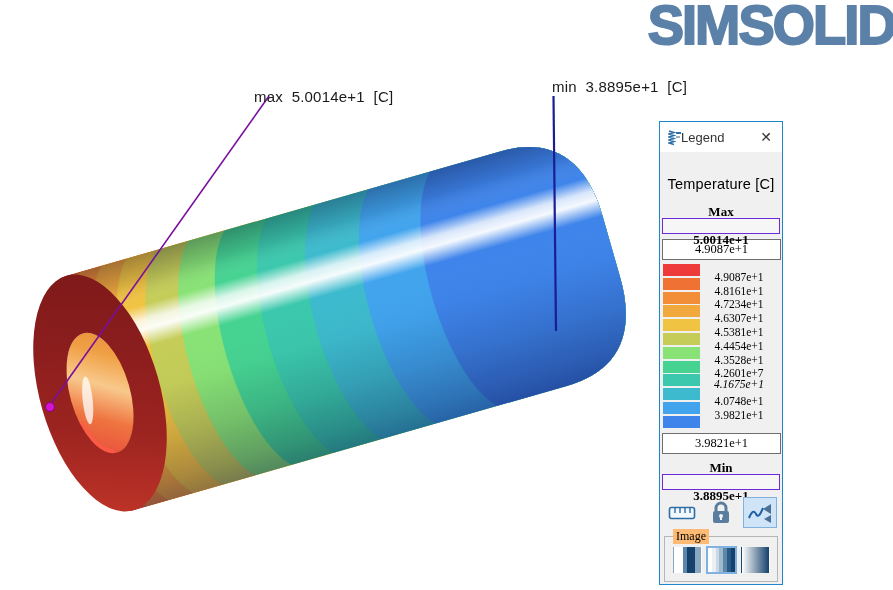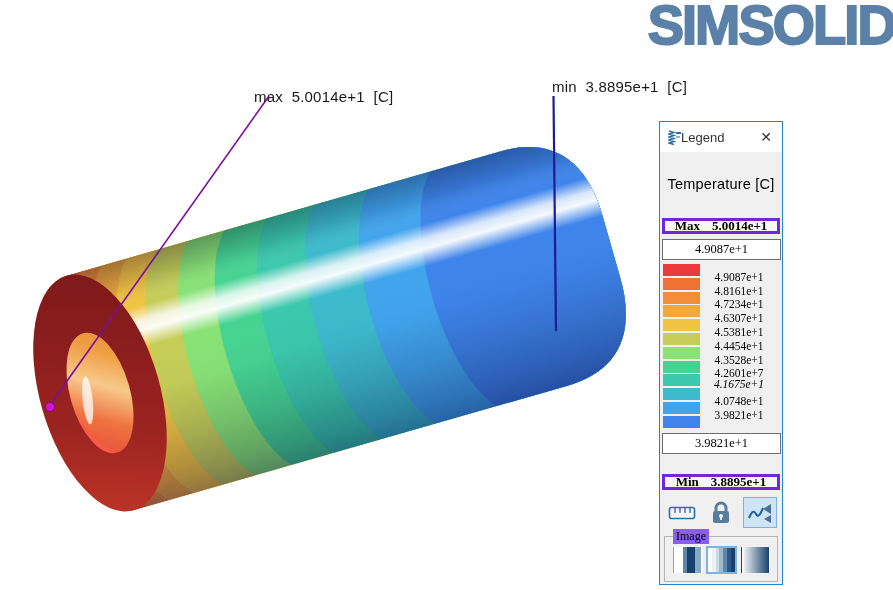--- a/index.html
+++ b/index.html
@@ -24,24 +24,24 @@
   #legend-panel { position:absolute; left:659px; top:121px; width:124px; height:464px;
                   background:#f0f0f0; border:1px solid #1f86cc; }
   #legend-titlebar { height:30px; background:#ffffff; display:flex; align-items:center;
                      padding:0 8px; }
   #legend-title { font-size:13px; color:#333; flex:1; }
   #legend-close { font-size:14px; color:#333; cursor:default; padding:0 2px; }
 
   #legend-field { margin-top:24px; text-align:center; font-size:14.5px; font-weight:normal;
                   color:#000; letter-spacing:0.2px; }
 
-  .mm-row { margin:0 2px; height:16px; border:3px solid #6d28d9; background:#f6f6f6;
+  .mm-row { margin:0 2px; height:16px; border:1px solid #6d28d9; background:#f6f6f6;
             display:flex; align-items:center; justify-content:center; gap:12px;
             font-family:"Liberation Serif", serif; font-weight:bold; font-size:13px;
-            color:#000; }
+            color:#000;flex-direction:column; }
   #max-row { margin-top:26px; }
   .bound-input { display:block; margin:5px 2px 0; width:119px; height:21px;
                  border:1px solid #6e6e6e; background:#ffffff; text-align:center;
                  font-family:"Liberation Serif", serif; font-size:12.5px; color:#000;
                  outline:none; }
 
   #scale-wrap { position:relative; margin:4px 2px 0; height:164px; }
   #legend-color-scale { position:absolute; left:1px; top:0; width:37px; }
   #legend-color-scale .swatch { width:37px; height:12px; margin-bottom:1.8px; }
   #legend-scale-values { position:absolute; left:40px; top:0; right:0; height:164px; }
@@ -51,21 +51,21 @@
 
   #min-row { margin-top:20px; }
 
   #tool-row { margin-top:7px; display:flex; justify-content:center; gap:5px; }
   .tool-btn { width:34px; height:31px; display:flex; align-items:center;
               justify-content:center; background:transparent; border:1px solid transparent; }
   .tool-btn.selected { background:#cfe4f7; border:1px solid #7fb2e0; }
 
   #image-group { position:relative; margin:8px 4px 0; height:46px;
                  border:1px solid #b5b5b5; }
-  #image-group-label { position:absolute; top:-8px; left:8px; background:#8b5cf6;
+  #image-group-label { position:absolute; top:-8px; left:8px; background:#fdba74;
                        padding:0 3px; font-family:"Liberation Serif", serif;
                        font-size:12px; color:#000; }
   #image-swatches { display:flex; justify-content:center; gap:4px; margin-top:10px; }
   .img-swatch { width:29px; height:26px; border:1px solid transparent; }
   .img-swatch.selected { border:2px solid #7fb2e0; width:31px; height:28px; margin-top:-1px; }
   #img-style-1 { background:linear-gradient(90deg,#ffffff 0 32%,#5d87aa 32% 48%,
                  #16416b 48% 76%,#88a7c0 76% 100%); }
   #img-style-2 { background:linear-gradient(90deg,#ffffff 0 14%,#eaf0f5 14% 28%,
                  #ccd9e4 28% 42%,#9fb9cd 42% 56%,#5d87aa 56% 70%,#2a5a88 70% 84%,
                  #16416b 84% 100%); }

